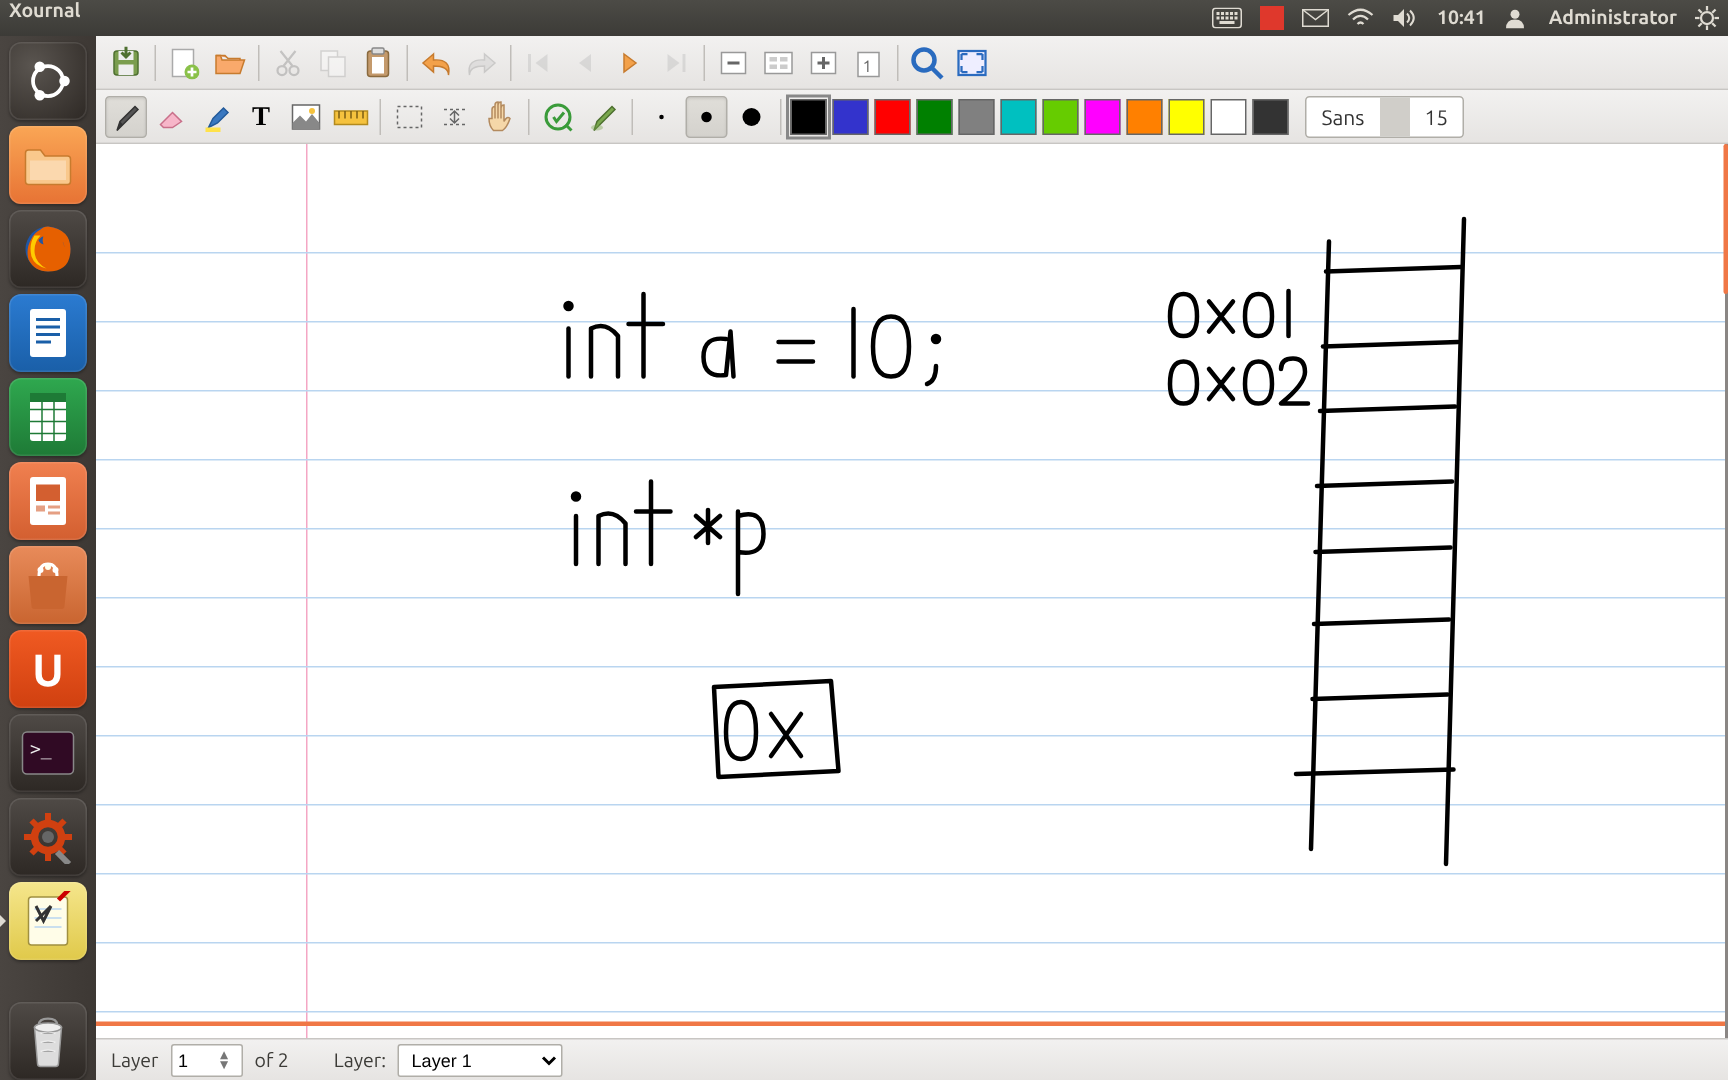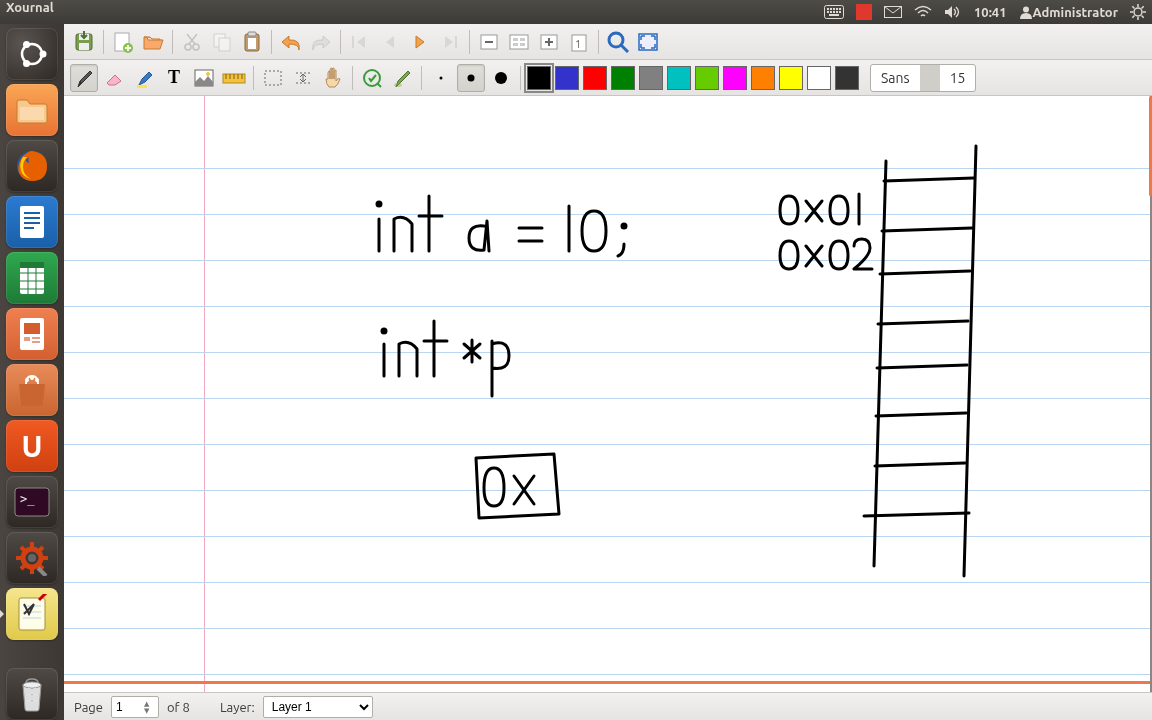--- a/index.html
+++ b/index.html
@@ -107,21 +107,21 @@
         <path d="M10 4 Q13 7 10 10" fill="none" stroke="#dfdbd2" stroke-width="1.3"></path>
         <path d="M12 2 Q17 7 12 12" fill="none" stroke="#dfdbd2" stroke-width="1.3"></path>
       </svg>
   </span>
   <span class="indicator">10:41</span>
   <span class="indicator">
     <svg width="14" height="14">
         <circle cx="7" cy="4.5" r="3" fill="#dfdbd2"></circle>
         <path d="M1 14 Q1 8 7 8 Q13 8 13 14 Z" fill="#dfdbd2"></path>
       </svg>
-    <span style="margin-left:0">Administrator</span>
+    <span style="margin-left:16px">Administrator</span>
   </span>
   <span class="indicator">
     <svg width="16" height="16">
         <circle cx="8" cy="8" r="4" fill="none" stroke="#dfdbd2" stroke-width="1.5"></circle>
         <g stroke="#dfdbd2" stroke-width="1.5">
           <line x1="8" y1="0" x2="8" y2="3"></line>
           <line x1="8" y1="13" x2="8" y2="16"></line>
           <line x1="0" y1="8" x2="3" y2="8"></line>
           <line x1="13" y1="8" x2="16" y2="8"></line>
           <line x1="2.3" y1="2.3" x2="4.5" y2="4.5"></line>
@@ -552,25 +552,25 @@
           <path d="M811 370 L901 367"></path>
           <path d="M800 420 L905 417"></path>
         </g>
       </svg>
     </div>
     <div class="scrollbar-v"></div>
     <div class="pagebreak"></div>
   </div>
 
   <div class="statusbar">
-    <span>Page</span>
+    <span>Layer</span>
     <div class="spin">
       <input value="1" style="">
       <div class="arrows">▲<br>▼</div>
     </div>
-    <span>of 8</span>
+    <span>of 2</span>
     <span style="width:14px"></span>
     <span>Layer:</span>
     <select>
       <option>Layer 1</option>
     </select>
   </div>
 </div>
 
 </body></html>

